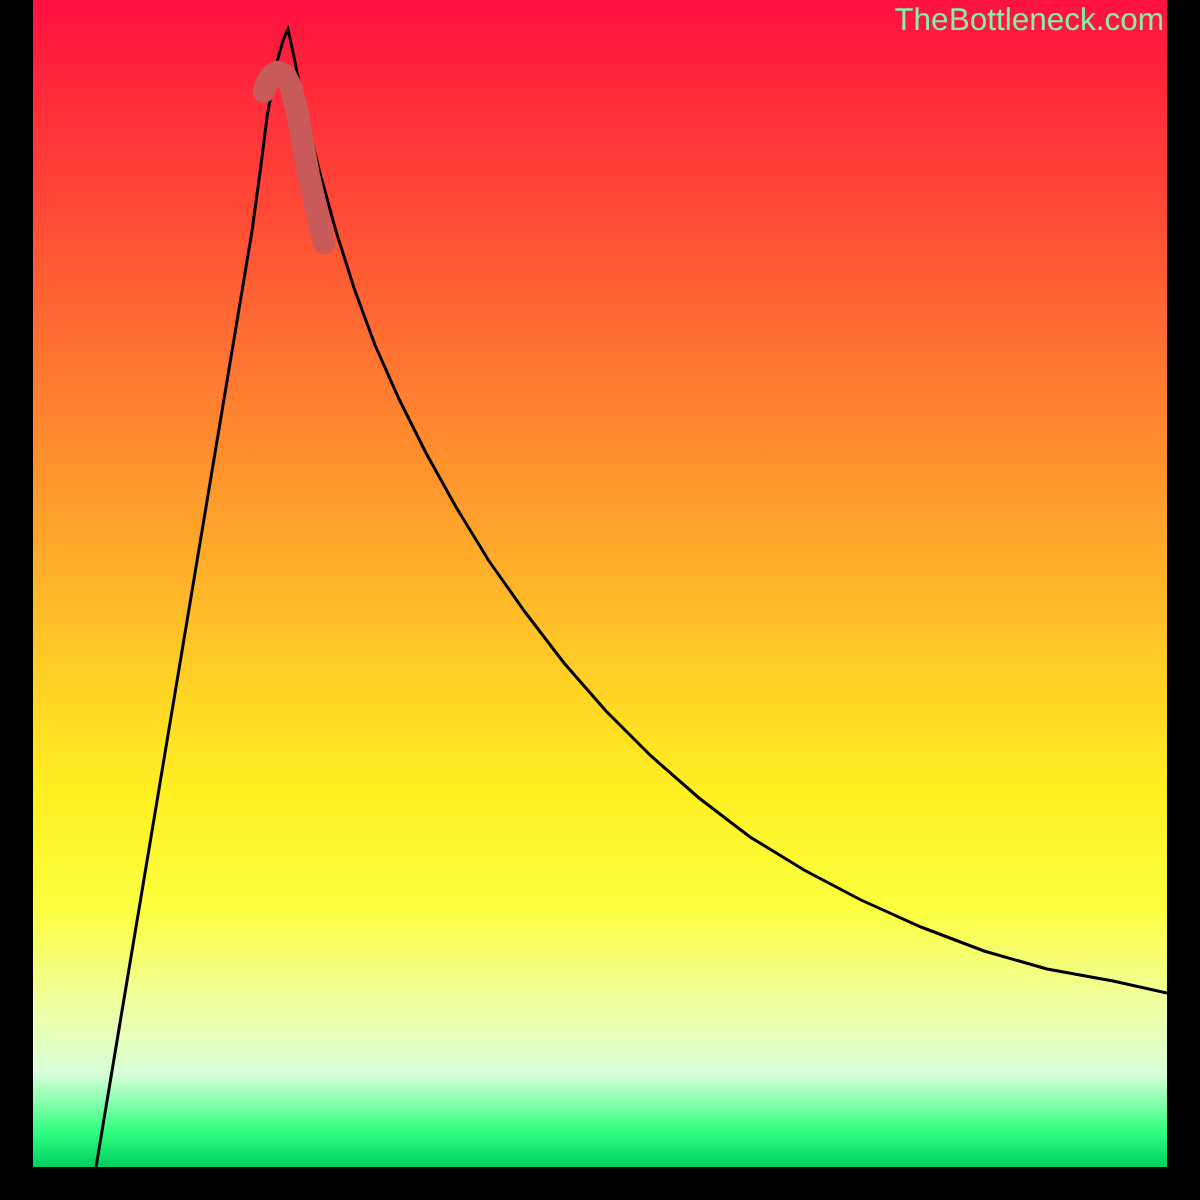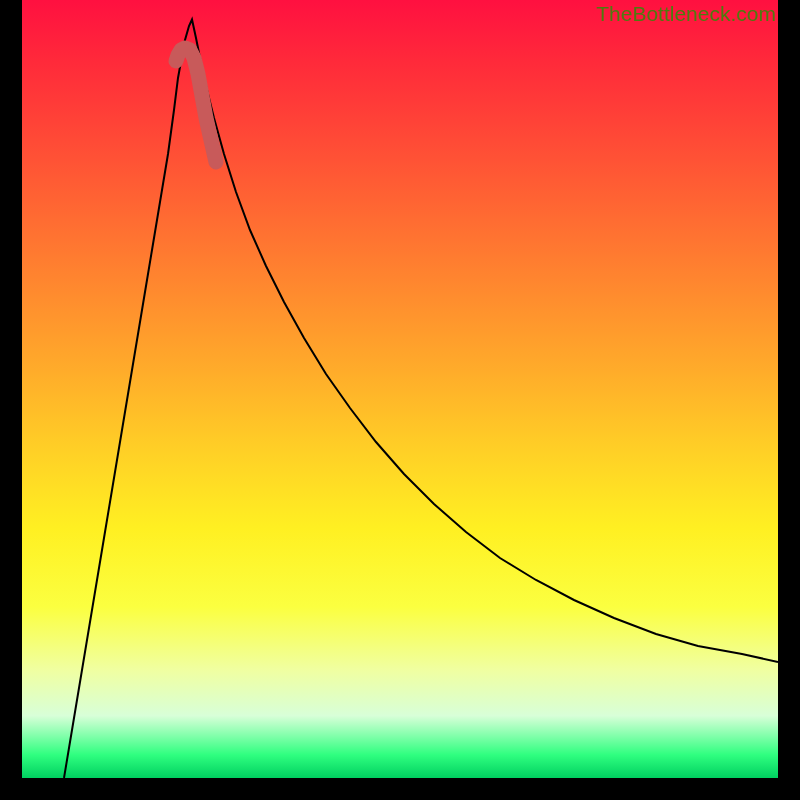--- a/index.html
+++ b/index.html
@@ -22,21 +22,21 @@
       #d8ffd8 92%,
       #30ff80 97%,
       #00d060 100%
     );
   }
   .svg-overlay { position: absolute; left: 0; top: 0; }
   .watermark {
     position: absolute; top: 2px; right: 24px;
     font-family: Arial, Helvetica, sans-serif;
     font-size: 21px; font-weight: 500;
-    color: #4d7c0f; user-select: none;
+    color: #86efac; user-select: none;
   }
 </style>
 </head>
 <body>
 
 <div class="frame">
   <div class="plot-area">
     <svg class="svg-overlay" width="756" height="778" viewBox="0 0 756 778">
       <path id="path-curve" fill="none" stroke="#000000" stroke-width="2" d="M42 778 L50 730 L58 682 L66 634 L74 586 L82 538 L90 490 L98 442 L106 394 L114 346 L122 298 L130 250 L138 202 L146 154 L152 110 L156 78 L160 56 L163 40 L167 26 L170 19.5 L174 38 L178 58 L184 86 L192 118 L202 154 L214 192 L228 230 L244 266 L262 302 L282 338 L304 374 L328 408 L354 442 L382 474 L412 504 L444 532 L478 558 L514 580 L552 600 L592 618 L634 634 L676 646 L720 654 L756 662"></path>
       <path id="path-marker" fill="none" stroke="#c85a5a" stroke-width="15" stroke-linecap="round" stroke-linejoin="round" d="M194 162 L189 140 L184 118 L180 96 L176 74 L172 58 L168 50 L163 48 L159 50 L156 55 L154 61"></path>

